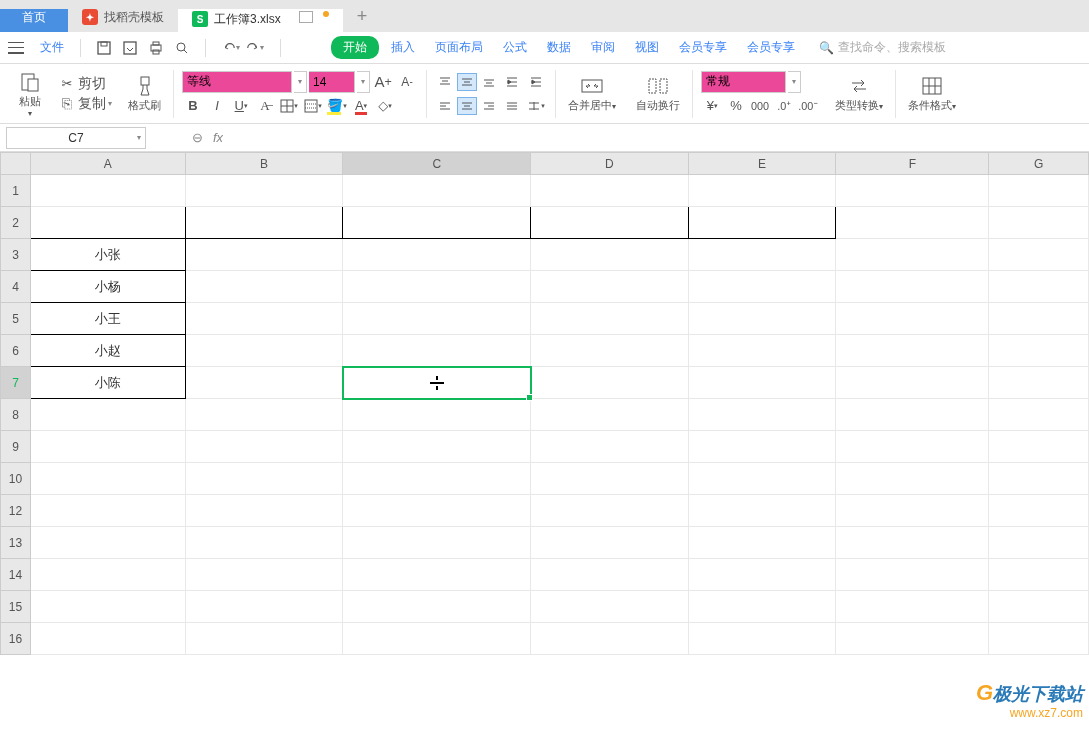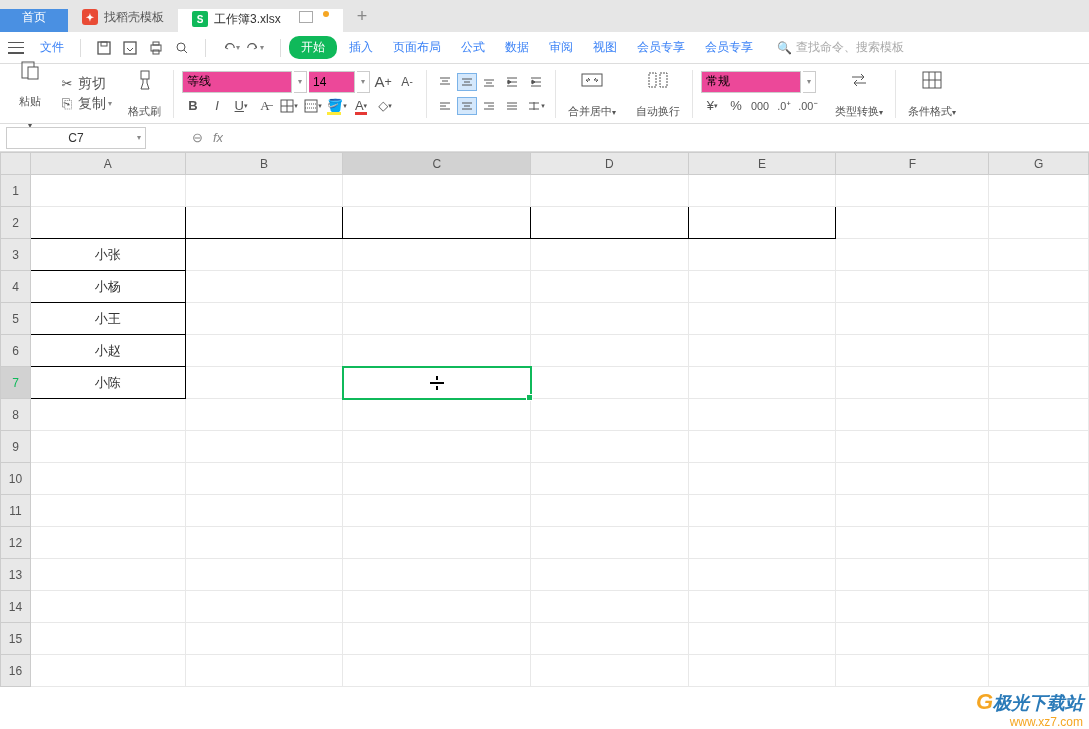--- a/index.html
+++ b/index.html
@@ -15,32 +15,32 @@
 .tab-icon-green { width: 16px; height: 16px; background: #0fb95a; border-radius: 2px; display: flex; align-items: center; justify-content: center; color: #fff; font-size: 10px; font-weight: bold; }
 .tab-dot { width: 6px; height: 6px; background: #f5a623; border-radius: 50%; margin-left: 4px; }
 .tab-win-icon { width: 14px; height: 12px; border: 1px solid #aaa; margin-left: 12px; }
 .tab-add { padding: 0 14px; display: flex; align-items: center; color: #888; font-size: 18px; }
 
 
 .menu-bar { display: flex; align-items: center; height: 32px; border-bottom: 1px solid #ddd; padding: 0 8px; gap: 4px; }
 .menu-ham { width: 16px; height: 12px; display: flex; flex-direction: column; justify-content: space-between; margin-right: 4px; }
 .menu-ham span { height: 1.5px; background: #555; }
 .menu-item { padding: 4px 8px; cursor: pointer; color: #3b82f6; }
-.menu-item.start { background: #0fb95a; color: #fff; border-radius: 10px; padding: 3px 12px; }
+.menu-item.start { background: #0fb95a; color: #fff; border-radius: 10px; padding: 3px 12px; margin-left: 42px; }
 .menu-sep { width: 1px; height: 18px; background: #ddd; margin: 0 4px; }
 .menu-qat { display: flex; gap: 8px; align-items: center; margin: 0 6px; }
 .qat-icon { width: 18px; height: 18px; display: flex; align-items: center; justify-content: center; color: #555; }
 .undo-redo { display: flex; gap: 6px; align-items: center; margin: 0 8px; }
 .search-hint { color: #aaa; margin-left: 12px; display: flex; align-items: center; gap: 4px; }
 
 
 .ribbon { display: flex; height: 60px; border-bottom: 1px solid #ddd; padding: 4px 8px; align-items: center; }
 .rb-group { display: flex; flex-direction: column; gap: 2px; padding: 0 6px; height: 100%; justify-content: center; }
 .rb-vsep { width: 1px; height: 48px; background: #e5e5e5; margin: 0 2px; }
-.rb-btn-big { display: flex; flex-direction: column; align-items: center; gap: 12px; font-size: 11px; color: #555; padding: 2px 4px; }
+.rb-btn-big { display: flex; flex-direction: column; align-items: center; gap: 0; font-size: 11px; color: #555; padding: 2px 4px; }
 .rb-icon-lg { width: 24px; height: 24px; display: flex; align-items: center; justify-content: center; }
 .rb-row { display: flex; gap: 2px; align-items: center; }
 .rb-icon-sm { width: 18px; height: 18px; display: flex; align-items: center; justify-content: center; color: #555; font-size: 13px; }
 .rb-label { font-size: 14px; color: #555; }
 .font-box { display: flex; align-items: center; }
 .font-select { border: 1px solid #ccc; height: 22px; font-size: 12px; padding: 0 4px; background: #ec4899; }
 .font-name { width: 110px; }
 .font-size { width: 46px; border-left: none; }
 .dd-caret { font-size: 8px; color: #888; padding: 0 4px; border: 1px solid #ccc; border-left: none; height: 22px; display: flex; align-items: center; }
 .fmt-btn { width: 22px; height: 22px; display: flex; align-items: center; justify-content: center; color: #555; font-size: 13px; border: 1px solid transparent; }
@@ -81,21 +81,21 @@
 td.selected { border: 2px solid #0fb95a !important; position: relative; }
 td.selected::after { content: ''; position: absolute; right: -3px; bottom: -3px; width: 5px; height: 5px; background: #0fb95a; border: 1px solid #fff; }
 
 .cursor-cross { position: absolute; left: 418px; top: 12px; width: 14px; height: 14px; pointer-events: none; }
 .cursor-cross::before, .cursor-cross::after { content: ''; position: absolute; background: #000; }
 .cursor-cross::before { left: 6px; top: 0; width: 2px; height: 14px; }
 .cursor-cross::after { top: 6px; left: 0; height: 2px; width: 14px; }
 .cursor-cross span { position: absolute; left: 4px; top: 4px; width: 6px; height: 6px; background: #fff; }
 
 
-.watermark { position: absolute; right: 6px; bottom: 0; text-align: right; margin-left: 32px; }
+.watermark { position: absolute; right: 6px; bottom: 9px; text-align: right; margin-left: 32px; }
 .wm-logo { font-size: 18px; font-weight: bold; color: #2a7ab8; font-style: italic; }
 .wm-logo .arc { color: #f5a623; font-size: 22px; }
 .wm-url { font-size: 12px; color: #f5a623; }
 
 svg { display: block; }
 </style>
 </head>
 <body>
 
 <div class="tab-bar">
@@ -368,21 +368,21 @@
             <rect x="14" y="3" width="7" height="14" fill="none" stroke="#555" stroke-dasharray="2 1"></rect>
           </svg>
         </div>
       <span>自动换行</span>
     </div>
   </div>
   <div class="rb-vsep"></div>
 
   <div class="rb-group">
     <div class="rb-row font-box">
-      <input class="font-select" style="width: 100px;" value="常规">
+      <input class="font-select" style="width: 85px;" value="常规">
       <div class="dd-caret">▾</div>
     </div>
     <div class="rb-row">
       <div class="fmt-btn">¥<span style="font-size:7px">▾</span></div>
       <div class="fmt-btn">%</div>
       <div class="fmt-btn">
           <sup>000</sup>
         </div>
       <div class="fmt-btn"><sub>.0</sub>⁺</div>
       <div class="fmt-btn"><sub>.00</sub>⁻</div>
@@ -548,30 +548,20 @@
           <th class="row-head">10</th>
           <td></td>
           <td></td>
           <td></td>
           <td></td>
           <td></td>
           <td></td>
           <td></td>
         </tr>
   <tr>
-          <th class="row-head">11</th>
-          <td></td>
-          <td></td>
-          <td></td>
-          <td></td>
-          <td></td>
-          <td></td>
-          <td></td>
-        </tr>
-  <tr>
           <th class="row-head">12</th>
           <td></td>
           <td></td>
           <td></td>
           <td></td>
           <td></td>
           <td></td>
           <td></td>
         </tr>
   <tr>

